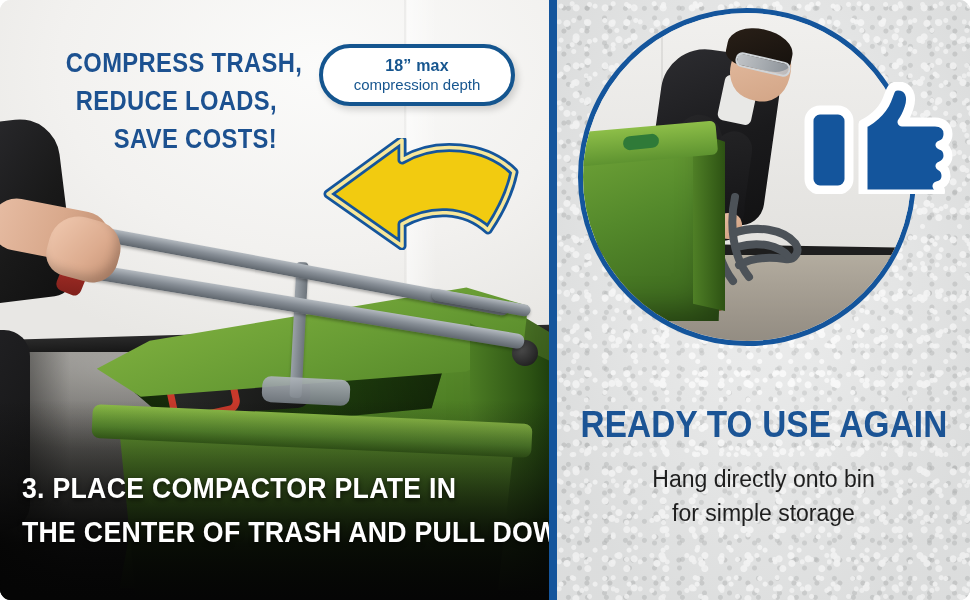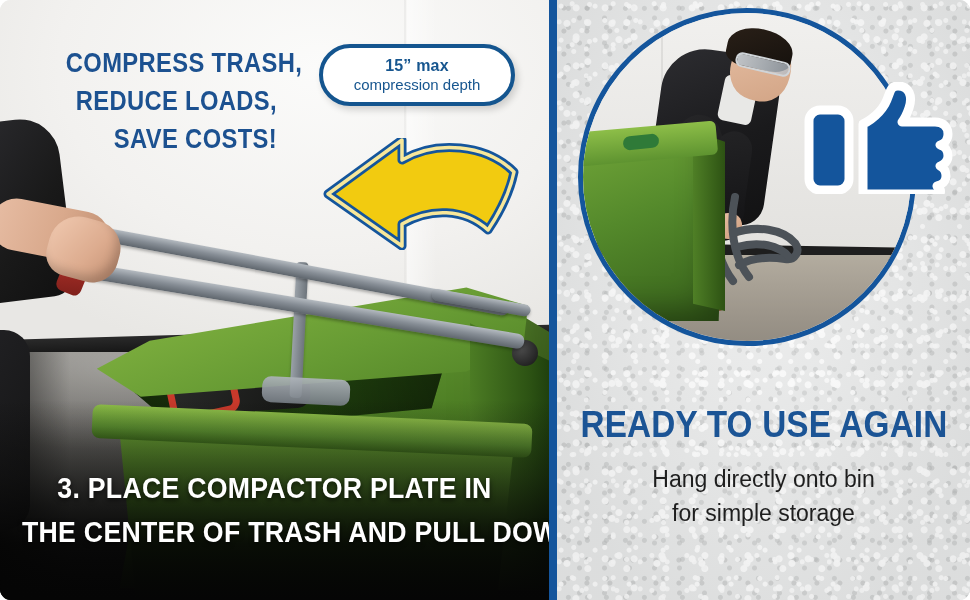--- a/index.html
+++ b/index.html
@@ -96,21 +96,21 @@
     background:#fff;border:4px solid #14558f;box-sizing:border-box;
     display:flex;flex-direction:column;align-items:center;justify-content:center;
     box-shadow:3px 4px 7px rgba(0,0,0,.16);}
   .badge-top{font-size:16px;font-weight:700;color:#17568f;line-height:19px;letter-spacing:.2px;}
   .badge-bottom{font-size:15px;font-weight:400;color:#17568f;line-height:19px;}
 
   
   .arrow{position:absolute;left:318px;top:138px;width:204px;height:112px;}
 
   
-  .caption{position:absolute;left:0;top:466px;width:549px;text-align:center;
+  .caption{position:absolute;left:0;top:466px;width:549px;text-align:left;
     font-family:"Liberation Sans Narrow","Liberation Sans",sans-serif;
     font-weight:700;font-size:29px;line-height:44px;letter-spacing:.3px;color:#fff;
     text-transform:uppercase;text-shadow:0 2px 5px rgba(0,0,0,.65);}
   .caption div{white-space:nowrap;transform:scaleX(.92);}
 
   
   .divider{position:absolute;left:549px;top:0;width:8px;height:600px;background:#14559c;}
 
   
   .right-panel{position:absolute;left:557px;top:0;width:413px;height:600px;overflow:hidden;
@@ -226,21 +226,21 @@
 
     <div class="bottom-fade"></div>
 
     <div class="headline">
       <div>COMPRESS TRASH,</div>
       <div>REDUCE LOADS,</div>
       <div>SAVE COSTS!</div>
     </div>
 
     <div class="badge">
-      <div class="badge-top">15” max</div>
+      <div class="badge-top">18” max</div>
       <div class="badge-bottom">compression depth</div>
     </div>
 
     <div class="arrow">
       <svg width="204" height="112" viewBox="0 0 204 112">
         <path d="M196 34 C168 6 118 2 84 22 L84 2 L10 56 L84 108 L84 86
                  C112 70 146 70 170 92 C182 74 192 54 196 34 Z" fill="#f2cb10" stroke="#14559c" stroke-width="9" stroke-linejoin="round"></path>
         <path d="M196 34 C168 6 118 2 84 22 L84 2 L10 56 L84 108 L84 86
                  C112 70 146 70 170 92 C182 74 192 54 196 34 Z" fill="none" stroke="#f7e79a" stroke-width="3.5" stroke-linejoin="round"></path>
       </svg>

